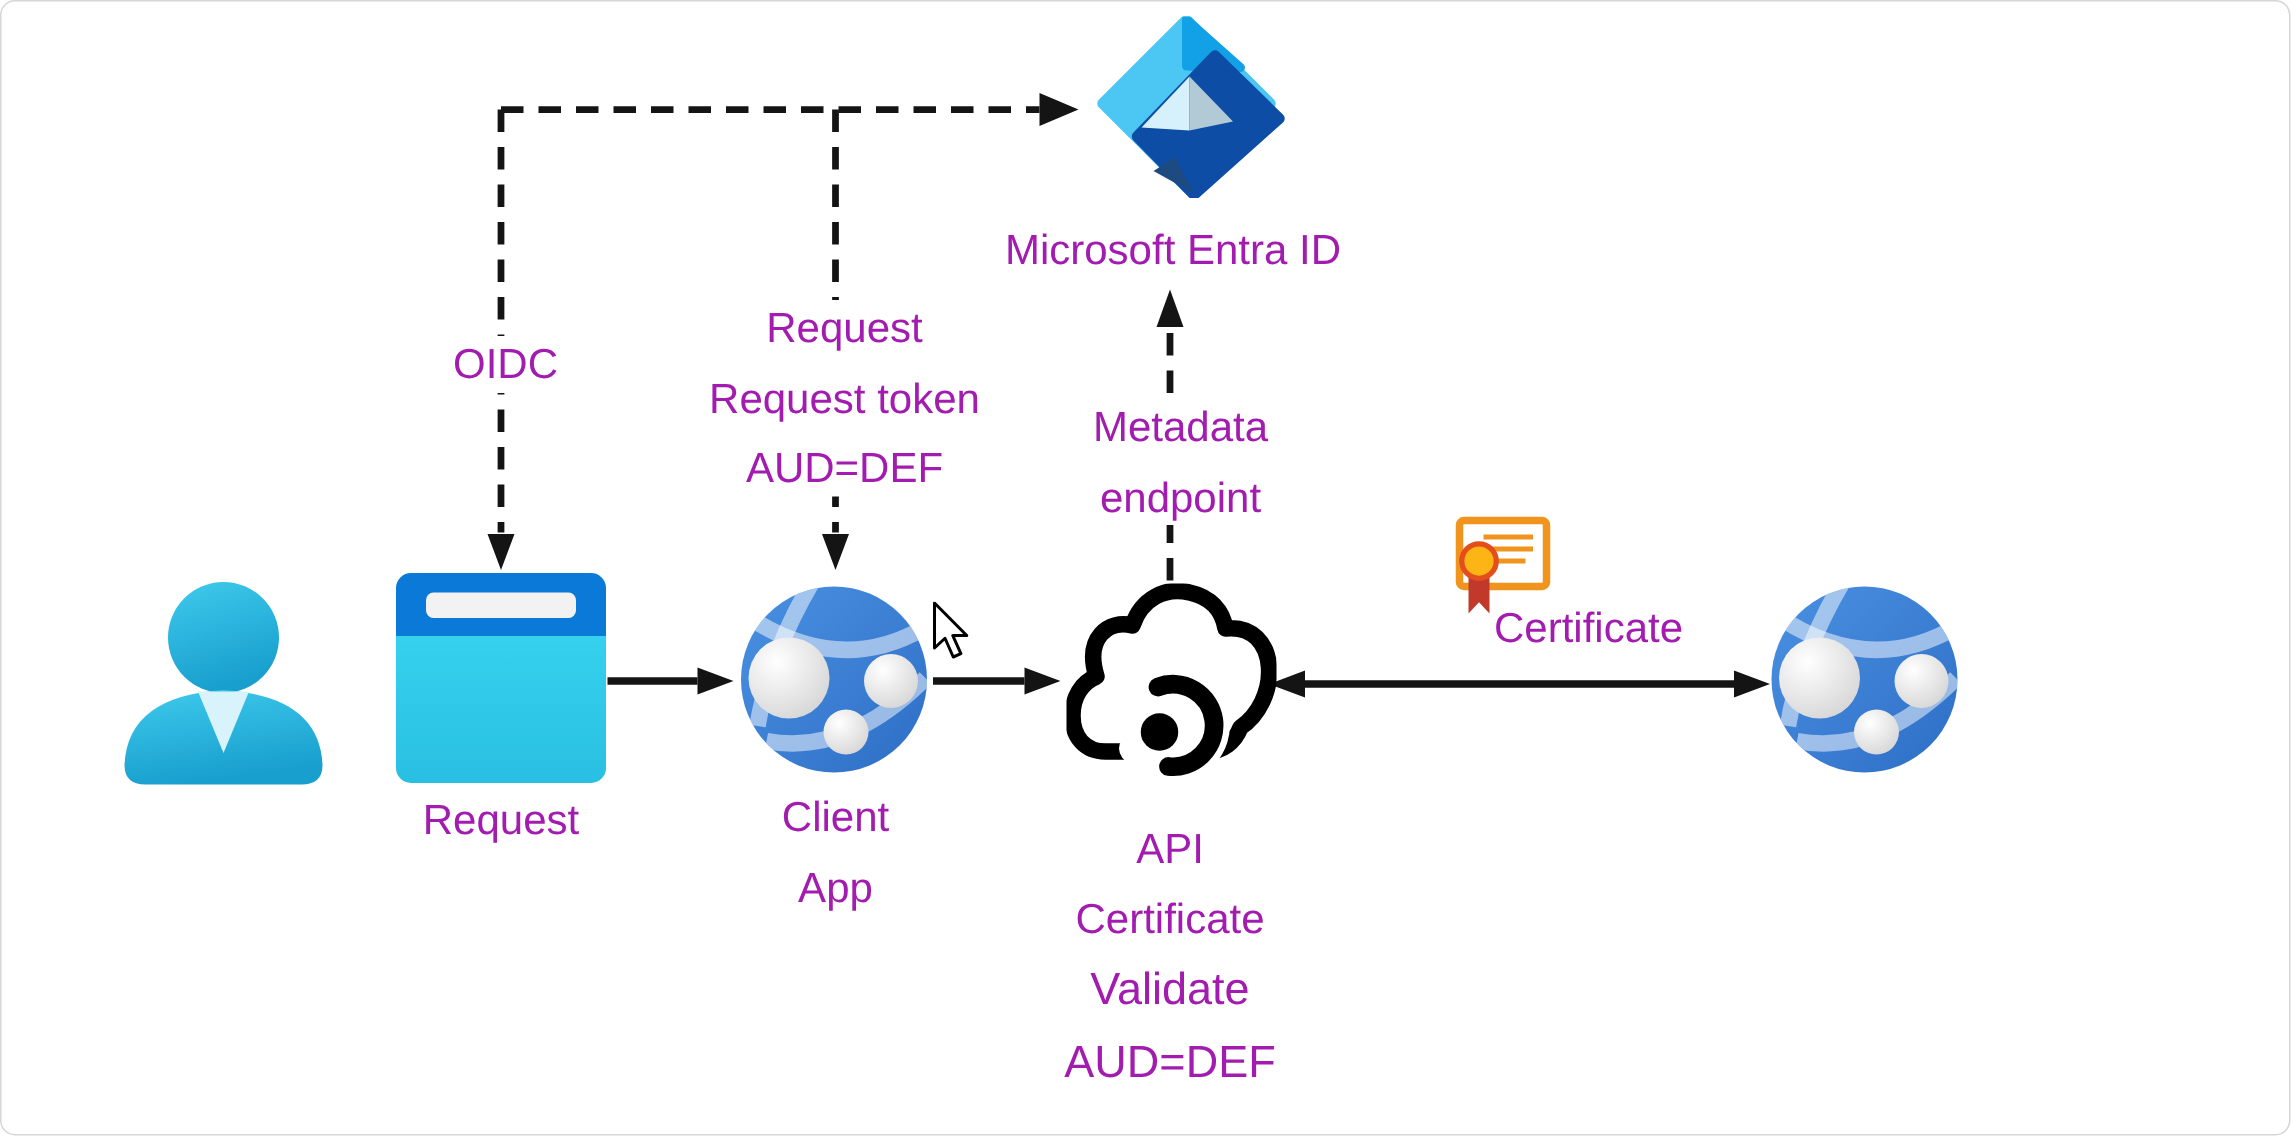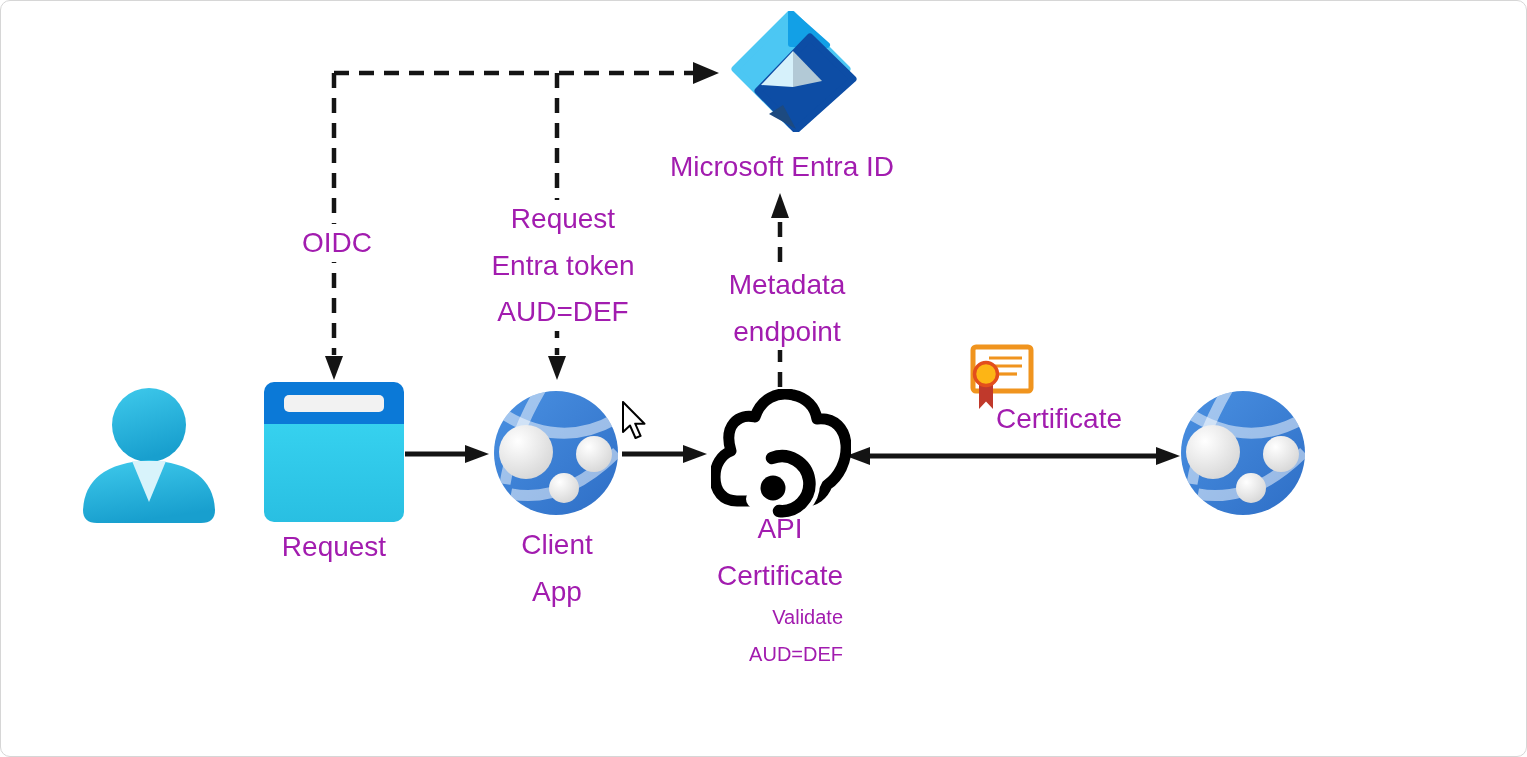--- a/index.html
+++ b/index.html
@@ -3,21 +3,21 @@
 <meta charset="utf-8">
 <style>
   html,body{margin:0;padding:0;background:#fff;}
   body{width:1527px;height:757px;overflow:hidden;font-family:"Liberation Sans","DejaVu Sans",sans-serif;}
   .canvas{position:absolute;left:0;top:0;width:1525px;height:755px;background:#ffffff;
           border:1px solid #d6d6d6;border-radius:10px;overflow:hidden;}
   .abs{position:absolute;}
   .lbl{position:absolute;transform:translateX(-50%);color:#a21caf;font-size:28px;
        white-space:nowrap;text-align:center;line-height:1.2;}
   .lbl.onwire{background:#ffffff;padding:2px 10px;}
-  .lbl .sub{font-size:20px;text-align:right;}
+  .lbl .sub{font-size:30px;}
   .stack span{display:block;}
   .stack .gap{margin-top:13px;}
   svg{display:block;}
   
   .browser{position:absolute;left:263px;top:381px;width:140px;height:140px;border-radius:10px;
            overflow:hidden;}
   .browser-bar{height:42px;background:#0b79d7;}
   .browser-addr{width:100px;height:17px;background:#f2f2f2;border-radius:5px;margin:0 auto;
                 position:relative;top:13px;}
   .browser-body{height:98px;background:linear-gradient(#36d1ef,#29bfe2);}
@@ -116,21 +116,21 @@
   <svg class="abs" style="left:710px;top:388px" width="140" height="130" viewBox="0 0 140 130">
     <path d="M 26 112 C 12 112 4 102 4 88 C 4 76 10 66 20 62 C 12 36 28 24 44 28
              C 50 10 66 2 82 6 C 96 9 104 18 106 30 C 124 28 134 40 135 56
              C 136 72 128 88 116 96 C 112 106 104 112 94 112 Z" fill="none" stroke="#000000" stroke-width="11" stroke-linejoin="round"></path>
     <ellipse cx="64" cy="110" rx="29" ry="16" fill="#ffffff"></ellipse>
     <path d="M 61 69 A 27.5 27.5 0 1 1 68 122" fill="none" stroke="#ffffff" stroke-width="21" stroke-linecap="round"></path>
     <path d="M 61 69 A 27.5 27.5 0 1 1 68 122" fill="none" stroke="#000000" stroke-width="12.5" stroke-linecap="round"></path>
     <circle cx="62" cy="99" r="17" fill="#ffffff"></circle>
     <circle cx="62" cy="99" r="12.5" fill="#000000"></circle>
   </svg>
-  <div class="lbl stack" style="left:779px;top:511px">
+  <div class="lbl stack" style="left:779px;top:548px">
     <span>API</span>
     <span class="gap">Certificate</span>
     <span class="sub gap">Validate</span>
     <span class="sub gap">AUD=DEF</span>
   </div>
 
   <svg class="abs" style="left:964px;top:342px" width="70" height="72" viewBox="0 0 70 72">
     <rect x="8" y="4" width="58" height="44" rx="3" fill="#ffffff" stroke="#f0941e" stroke-width="5"></rect>
     <g stroke="#f0941e" stroke-width="3.2">
       <line x1="24" y1="15" x2="57" y2="15"></line>
@@ -156,21 +156,21 @@
     <circle cx="101" cy="64" r="18" fill="url(#grad-sphere)"></circle>
     <circle cx="71" cy="98" r="15" fill="url(#grad-sphere)"></circle>
   </svg>
   <div class="lbl stack" style="left:1242px;top:527px">
   </div>
 
   <div class="lbl onwire" style="left:336px;top:223px">OIDC</div>
 
   <div class="lbl onwire stack" style="left:562px;top:199px">
     <span>Request</span>
-    <span class="gap">Entra token</span>
+    <span class="gap">Request token</span>
     <span class="gap">AUD=DEF</span>
   </div>
 
   <div class="lbl onwire stack" style="left:786px;top:265px">
     <span>Metadata</span>
     <span class="gap">endpoint</span>
   </div>
 
   <svg class="abs" style="left:620px;top:400px" width="28" height="40" viewBox="0 0 28 40">
     <path d="M 2 1 L 2 31 L 9 24.5 L 14.5 37 L 19.6 34.8 L 14.2 22.7 L 23.5 22.7 Z" fill="#ffffff" stroke="#000000" stroke-width="2" stroke-linejoin="round"></path>

